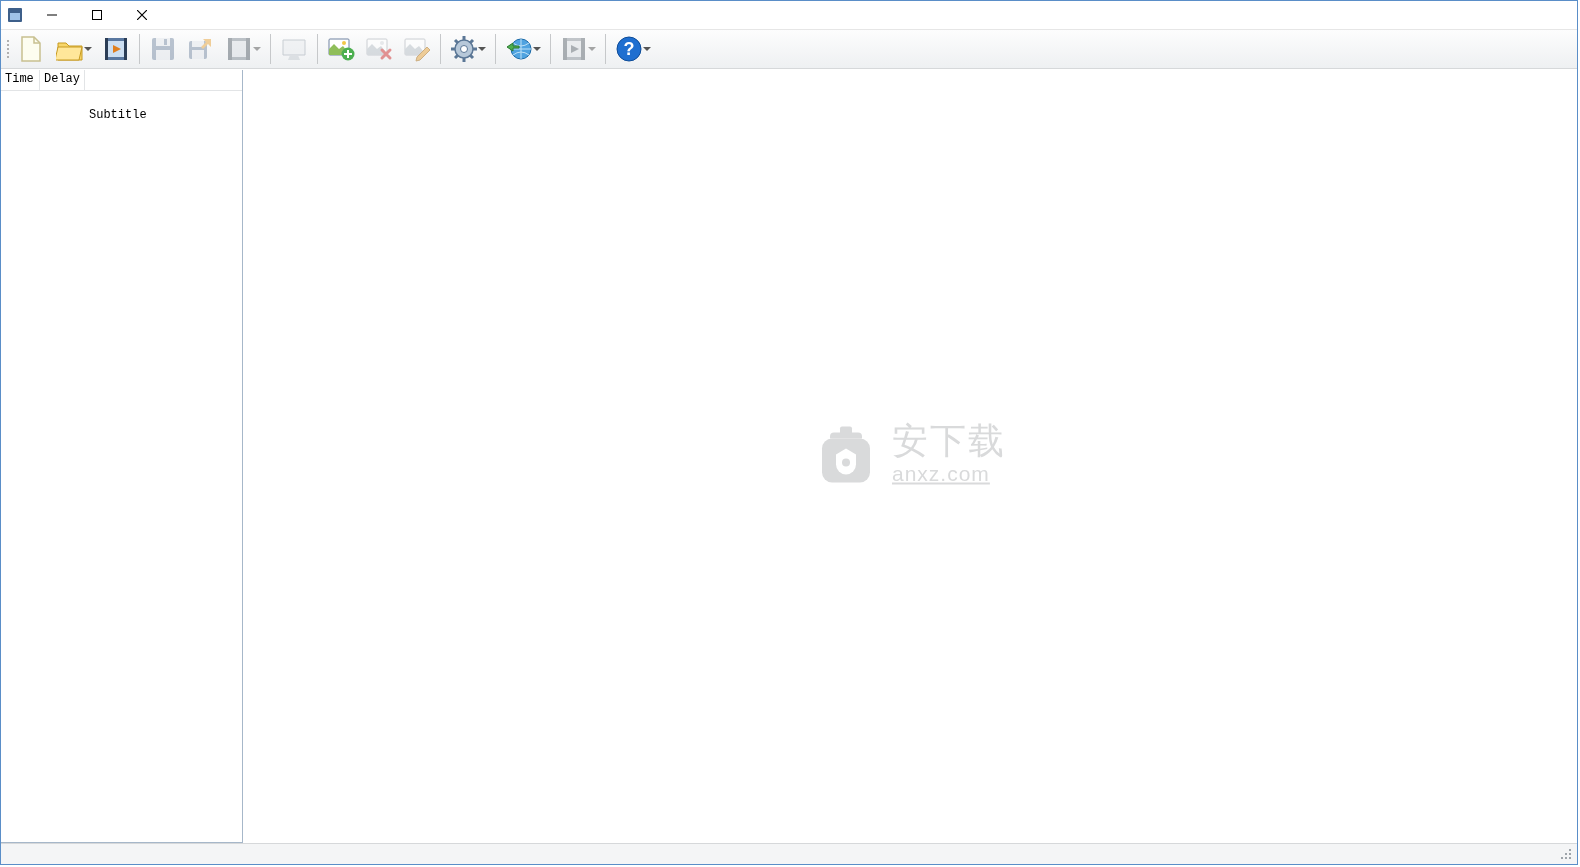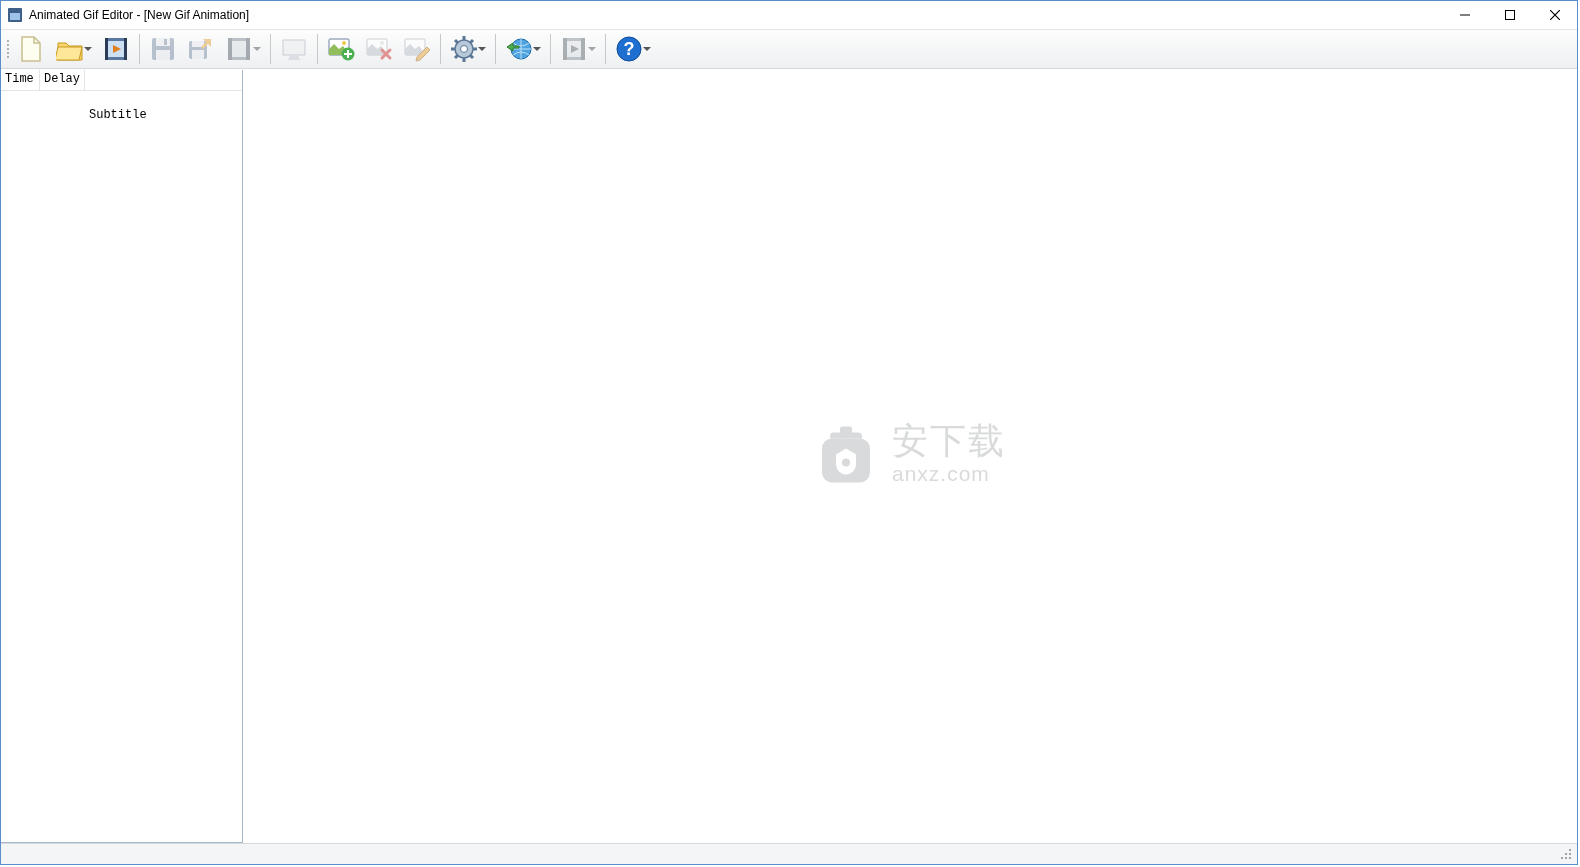--- a/index.html
+++ b/index.html
@@ -177,21 +177,21 @@
   }
   .wm-badge {
     width: 64px;
     height: 70px;
     display:flex;
     align-items:center;
     justify-content:center;
   }
   .wm-text-wrap { display:flex; flex-direction:column; line-height:1; }
   .wm-cn { font-size: 36px; font-weight: 400; letter-spacing: 2px; color:#d9dadb;}
-  .wm-domain { font-size: 21px; color:#d9dadb; letter-spacing: 1px; margin-top:4px;}
+  .wm-domain { font-size: 21px; color:#d9dadb; letter-spacing: 1px; margin-top:4px;text-decoration:underline;}
 
   
   .statusbar {
     height: 20px;
     background: #f4f5f6;
     border-top: 1px solid #d6d8da;
     flex-shrink:0;
     display:flex;
     justify-content:flex-end;
     align-items:center;
@@ -209,21 +209,20 @@
 <div class="window">
 
   <div class="titlebar">
     <span class="app-icon">
       <svg width="16" height="16" viewBox="0 0 16 16">
         <rect x="1" y="1" width="14" height="14" rx="1" fill="#3d5f8a"></rect>
         <rect x="3" y="3" width="10" height="10" fill="#9fc2e8"></rect>
         <rect x="3" y="3" width="10" height="3" fill="#3d5f8a"></rect>
       </svg>
     </span>
-    <div class="title">Animated Gif Editor - [New Gif Animation]</div>
     <div class="win-controls">
       <div class="win-btn">
         <svg width="10" height="10" viewBox="0 0 10 10">
             <rect x="0" y="4.5" width="10" height="1" fill="currentColor"></rect>
           </svg>
       </div>
       <div class="win-btn">
         <svg width="10" height="10" viewBox="0 0 10 10">
             <rect x="0.5" y="0.5" width="9" height="9" fill="none" stroke="currentColor" stroke-width="1"></rect>
           </svg>

